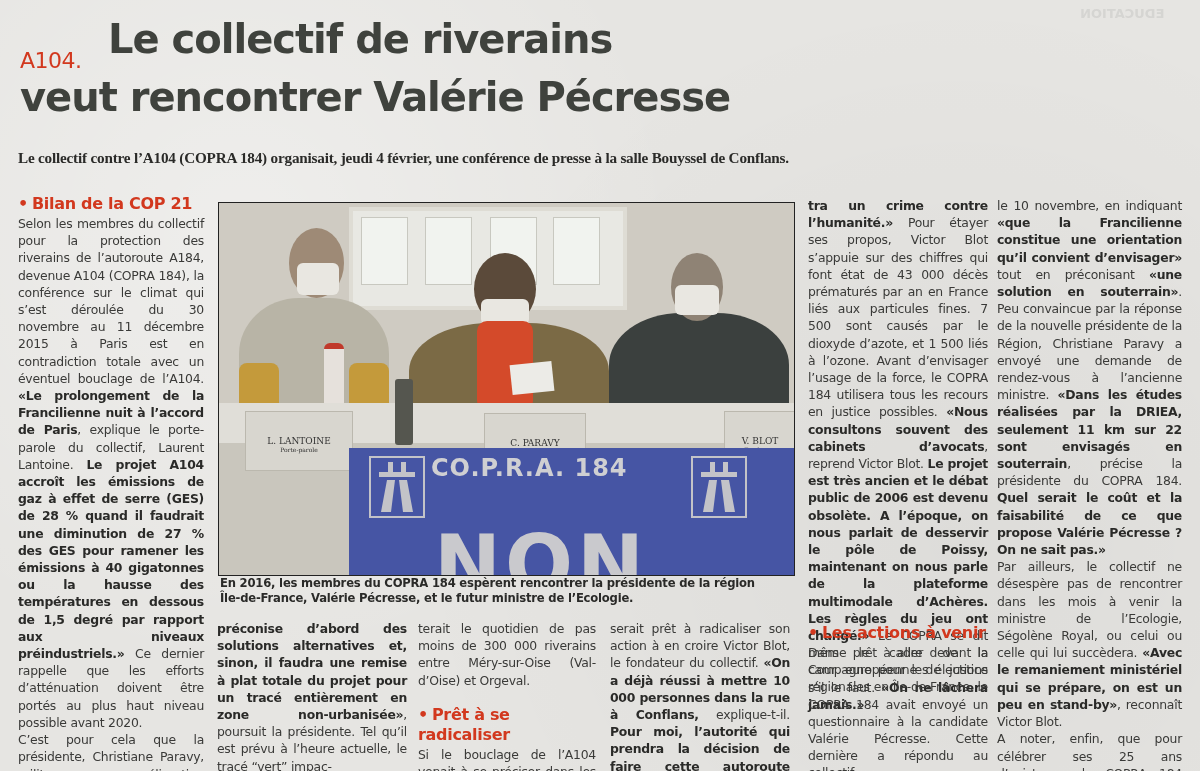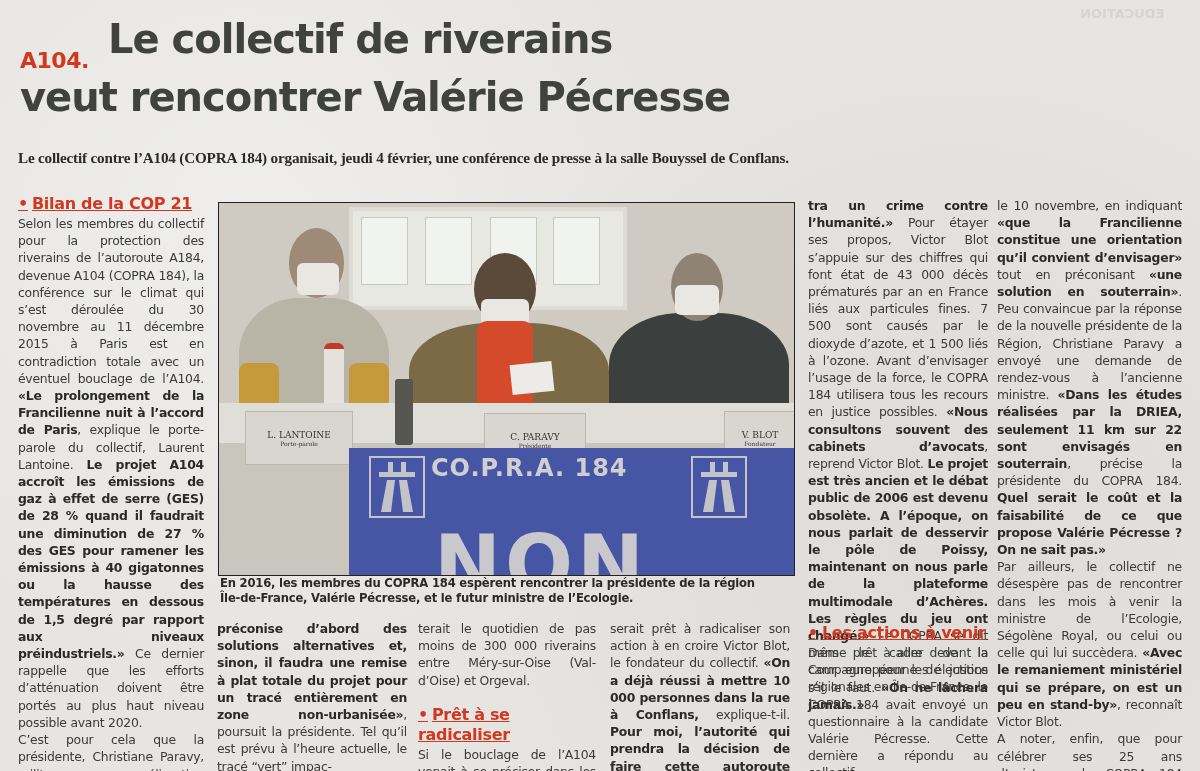--- a/index.html
+++ b/index.html
@@ -9,21 +9,21 @@
     background-image:
       radial-gradient(circle at 20% 30%, rgba(255,255,255,0.35), transparent 40%),
       radial-gradient(circle at 80% 70%, rgba(0,0,0,0.04), transparent 50%);
     font-family:"DejaVu Sans", sans-serif;
     color:#2e2e2c;
     position:relative;
   }
   .headline-wrap { position:absolute; left:20px; top:14px; width:1100px; }
   .kicker {
     position:absolute; left:0; top:34px;
-    color:#d2381e; font-weight:bold; font-size:22px; letter-spacing:-0.5px;
+    color:#d2381e; font-weight:normal; font-size:22px; letter-spacing:-0.5px;
     font-family:"DejaVu Sans", sans-serif;
   }
   .title {
     position:absolute; left:88px; top:-4px;
     font-family:"DejaVu Sans", sans-serif; font-weight:bold;
     font-size:40px; line-height:58px; color:#3f423d; letter-spacing:-1px;
     white-space:nowrap;
   }
   .title .l2 { display:block; margin-left:-88px; }
   .standfirst {
@@ -33,21 +33,21 @@
     font-family:Liberation Serif, serif;
   }
   .col {
     position:absolute; font-size:12.4px; line-height:17.2px;
     text-align:justify; color:#3a3a38; letter-spacing:-0.25px;
     font-family:"DejaVu Sans", sans-serif;
   }
   .col b { color:#2a2a28; }
   .sub {
     color:#d2381e; font-weight:bold; font-size:16px; line-height:20px;
-    text-align:left; margin-bottom:1px; letter-spacing:-0.3px;text-decoration:underline;
+    text-align:left; margin-bottom:1px; letter-spacing:-0.3px;
   }
   .sub .dot { margin-right:4px; }
   .c1 { left:18px; top:194px; width:186px; }
   .c2 { left:217px; top:620px; width:190px; }
   .c3 { left:418px; top:620px; width:178px; }
   .c4 { left:610px; top:620px; width:180px; }
   .c5 { left:808px; top:197px; width:180px; }
   .c5b { left:808px; top:623px; width:180px; }
   .c6 { left:997px; top:197px; width:185px; }
   .photo {
@@ -56,21 +56,21 @@
   }
   .wall { position:absolute; left:0; top:0; width:100%; height:230px; background:#cfcbc2; }
   .window { position:absolute; left:130px; top:4px; width:270px; height:95px; background:#e8e8e3; border:4px solid #dedcd4; }
   .pane { position:absolute; top:6px; width:45px; height:66px; background:#f1f3ef; border:1px solid #c8c8c0; }
   .table { position:absolute; left:0; top:200px; width:100%; height:60px; background:#e0ded8; }
   .person { position:absolute; border-radius:40% 40% 10% 10%; }
   .head { position:absolute; border-radius:50%; background:#9e8a76; }
   .mask { position:absolute; background:#e9e7e1; border-radius:6px; }
   .nameplate {
     position:absolute; background:#d8d6cf; border:1px solid #bbb8ae;
-    font-family:"DejaVu Serif", serif; font-size:9px; text-align:center; color:#333; padding-top:18px;
+    font-family:"DejaVu Serif", serif; font-size:9px; text-align:center; color:#333; padding-top:24px;
   }
   .banner {
     position:absolute; left:130px; top:245px; width:458px; height:140px;
     background:#4655a4;
   }
   .banner-title {
     position:absolute; left:82px; top:6px; color:#cfcfd2; font-weight:bold;
     font-size:24px; letter-spacing:1px; font-family:"DejaVu Sans", sans-serif;
   }
   .banner-non {

